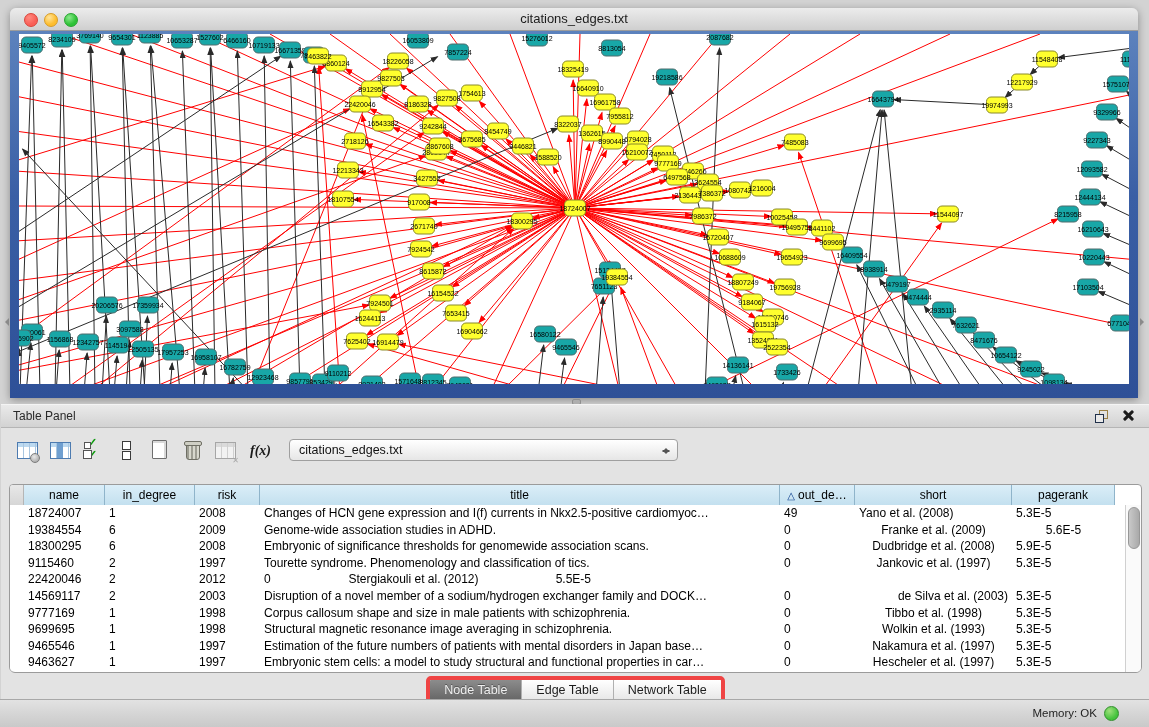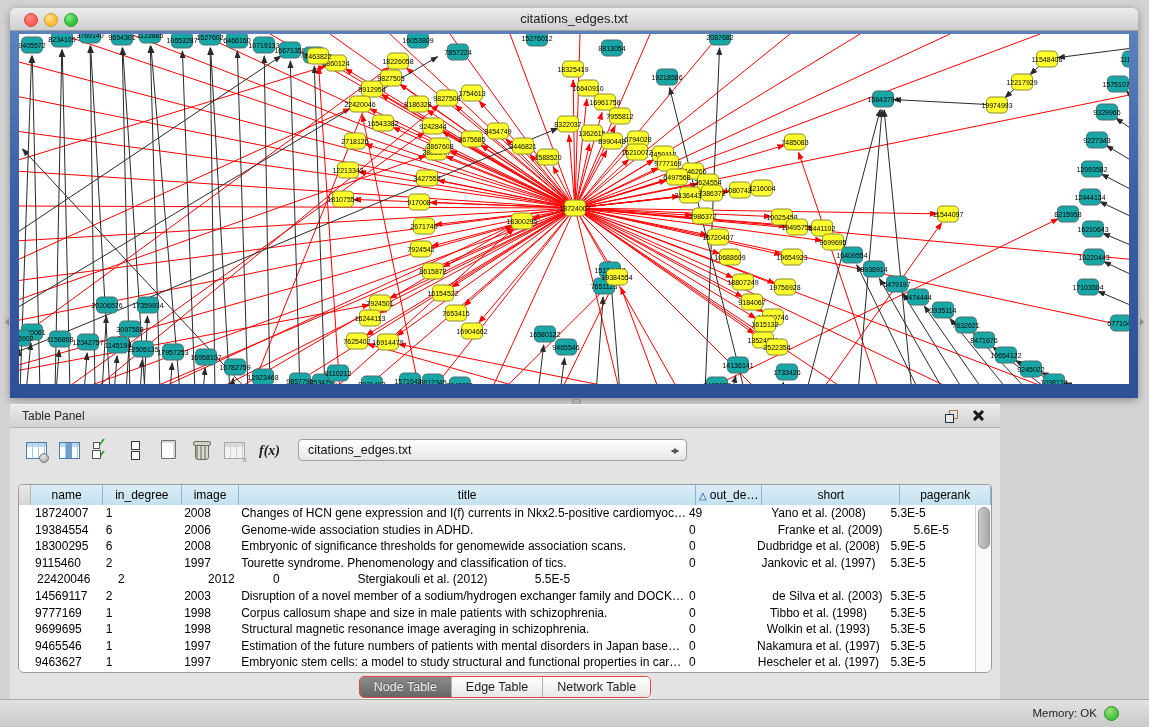--- a/index.html
+++ b/index.html
@@ -22,21 +22,21 @@
   .canvas{width:1110px;height:350px;background:#fff;overflow:hidden;box-shadow:inset 0 0 0 1px #1c3a72;}
   #gsvg{display:block;width:1110px;height:350px;background:#fff;}
 
   .left-collapse,.right-collapse{position:absolute;top:318px;width:0;height:0;border:4px solid transparent;}
   .left-collapse{left:1px;border-right-color:#8a8a8a;}
   .right-collapse{right:1px;border-left-color:#8a8a8a;}
   .splitter-dot{position:absolute;left:572px;top:399px;width:7px;height:4px;border-radius:2px;
     background:#aeaeae;border:1px solid #8f8f8f;}
 
   
-  .table-panel{position:absolute;left:10px;top:404px;width:990px;height:296px;}
+  .table-panel{position:absolute;left:1px;top:404px;width:1149px;height:296px;}
   .panel-titlebar{position:relative;height:22px;background:linear-gradient(180deg,#eaeaea,#d2d2d2);
     border-top:1px solid #f4f4f4;border-bottom:1px solid #b5b5b5;}
   .panel-title{position:absolute;left:12px;top:4px;font-size:12px;color:#2a2a2a;}
   .float-icon{position:absolute;right:42px;top:5px;width:13px;height:13px;}
   .float-icon::before{content:"";position:absolute;right:0;top:0;width:7px;height:7px;border:1px solid #9a8046;}
   .float-icon::after{content:"";position:absolute;left:0;bottom:0;width:7px;height:7px;border:1px solid #20304a;background:#e9e9e9;}
   .close-x{position:absolute;right:16px;top:4px;width:13px;height:13px;}
   .close-x::before,.close-x::after{content:"";position:absolute;left:6px;top:0;width:3px;height:13px;background:#1b1b1b;border-radius:1px;}
   .close-x::before{transform:rotate(45deg);}
   .close-x::after{transform:rotate(-45deg);}
@@ -87,21 +87,21 @@
   .sortglyph{font-size:10px;color:#0b3b8c;margin-right:3px;}
   .tbody{position:absolute;left:0;right:15px;top:20px;bottom:0;}
   .tr{display:flex;height:16.6px;line-height:16.5px;background:#fff;}
   .td{box-sizing:border-box;padding:0 4px;font-size:12px;color:#000;overflow:hidden;white-space:nowrap;}
   .vscroll{position:absolute;right:0;top:20px;bottom:0;width:15px;background:#fafafa;border-left:1px solid #d0d0d0;}
   .thumb{position:absolute;left:2px;top:2px;width:10px;height:40px;border-radius:6px;
     background:linear-gradient(90deg,#c9c9c9,#a9a9a9);border:1px solid #979797;}
 
   
   .tabsrow{position:absolute;left:0;right:0;top:248px;height:26px;text-align:center;}
-  .segmented{display:inline-flex;border:1px solid #ef4444;border-radius:5px;overflow:hidden;
+  .segmented{display:inline-flex;border:4px solid #ef4444;border-radius:5px;overflow:hidden;
     box-shadow:0 1px 1px rgba(255,255,255,.8);}
   .seg{padding:3px 14px;font-size:12.5px;color:#1d1d1d;background:linear-gradient(180deg,#ffffff,#e7e7e7);
     border-right:1px solid #b0b0b0;}
   .seg:last-child{border-right:none;}
   .seg.sel{background:linear-gradient(180deg,#8c8c8c,#666666);color:#efefef;text-shadow:0 -1px 0 #555;}
 
   
   .statusbar{position:absolute;left:0;bottom:0;width:1149px;height:27px;
     background:linear-gradient(180deg,#e2e2e2,#c9c9c9);border-top:1px solid #a8a8a8;}
   .mem{position:absolute;right:52px;top:7px;font-size:11.5px;color:#1f1f1f;}
@@ -914,45 +914,45 @@
         <div class="dropdown">
           <span class="dd-value">citations_edges.txt</span>
           <span class="dd-arrows"></span>
         </div>
       </div>
       <div class="tablebox">
         <div class="thead" id="thead">
             <div class="th corner" style="width: 14px;"></div>
             <div class="th" style="width: 81px;">name</div>
             <div class="th" style="width: 90px;">in_degree</div>
-            <div class="th" style="width: 65px;">image</div>
+            <div class="th" style="width: 65px;">risk</div>
             <div class="th" style="width: 520px;">title</div>
             <div class="th" style="width: 75px;"><span class="sortglyph">△</span>out_de…</div>
             <div class="th" style="width: 157px;">short</div>
             <div class="th" style="width: 103px;">pagerank</div>
           </div>
         <div class="tbody" id="tbody">
             <div class="tr">
               <div class="td" style="width: 14px; padding: 0px;"></div>
               <div class="td" style="width: 81px; text-align: left;">18724007</div>
               <div class="td" style="width: 90px; text-align: left;">1</div>
               <div class="td" style="width: 65px; text-align: left;">2008</div>
               <div class="td" style="width: 520px; text-align: left;">Changes of HCN gene expression and I(f) currents in Nkx2.5-positive cardiomyoc…</div>
               <div class="td" style="width: 75px; text-align: left;">49</div>
-              <div class="td" style="width: 157px; text-align: center;">Yano et al. (2008)</div>
+              <div class="td" style="width: 157px; text-align: left;">Yano et al. (2008)</div>
               <div class="td" style="width: 103px; text-align: left;">5.3E-5</div>
             </div>
             <div class="tr">
               <div class="td" style="width: 14px; padding: 0px;"></div>
               <div class="td" style="width: 81px; text-align: left;">19384554</div>
               <div class="td" style="width: 90px; text-align: left;">6</div>
-              <div class="td" style="width: 65px; text-align: left;">2006</div>
+              <div class="td" style="width: 65px; text-align: left;">2009</div>
               <div class="td" style="width: 520px; text-align: left;">Genome-wide association studies in ADHD.</div>
               <div class="td" style="width: 75px; text-align: left;">0</div>
-              <div class="td" style="width: 157px; text-align: right;">Franke et al. (2009)</div>
+              <div class="td" style="width: 157px; text-align: center;">Franke et al. (2009)</div>
               <div class="td" style="width: 103px; text-align: center;">5.6E-5</div>
             </div>
             <div class="tr">
               <div class="td" style="width: 14px; padding: 0px;"></div>
               <div class="td" style="width: 81px; text-align: left;">18300295</div>
               <div class="td" style="width: 90px; text-align: left;">6</div>
               <div class="td" style="width: 65px; text-align: left;">2008</div>
               <div class="td" style="width: 520px; text-align: left;">Embryonic of significance thresholds for genomewide association scans.</div>
               <div class="td" style="width: 75px; text-align: left;">0</div>
               <div class="td" style="width: 157px; text-align: center;">Dudbridge et al. (2008)</div>
@@ -968,21 +968,21 @@
               <div class="td" style="width: 157px; text-align: center;">Jankovic et al. (1997)</div>
               <div class="td" style="width: 103px; text-align: left;">5.3E-5</div>
             </div>
             <div class="tr">
               <div class="td" style="width: 14px; padding: 0px;"></div>
               <div class="td" style="width: 81px; text-align: left;">22420046</div>
               <div class="td" style="width: 90px; text-align: left;">2</div>
               <div class="td" style="width: 65px; text-align: left;">2012</div>
               <div class="td" style="width: 75px; text-align: left;">0</div>
               <div class="td" style="width: 157px; text-align: center;">Stergiakouli et al. (2012)</div>
-              <div class="td" style="width: 103px; text-align: center;">5.5E-5</div>
+              <div class="td" style="width: 103px; text-align: right;">5.5E-5</div>
             </div>
             <div class="tr">
               <div class="td" style="width: 14px; padding: 0px;"></div>
               <div class="td" style="width: 81px; text-align: left;">14569117</div>
               <div class="td" style="width: 90px; text-align: left;">2</div>
               <div class="td" style="width: 65px; text-align: left;">2003</div>
               <div class="td" style="width: 520px; text-align: left;">Disruption of a novel member of a sodium/hydrogen exchanger family and DOCK…</div>
               <div class="td" style="width: 75px; text-align: left;">0</div>
               <div class="td" style="width: 157px; text-align: right;">de Silva et al. (2003)</div>
               <div class="td" style="width: 103px; text-align: left;">5.3E-5</div>

